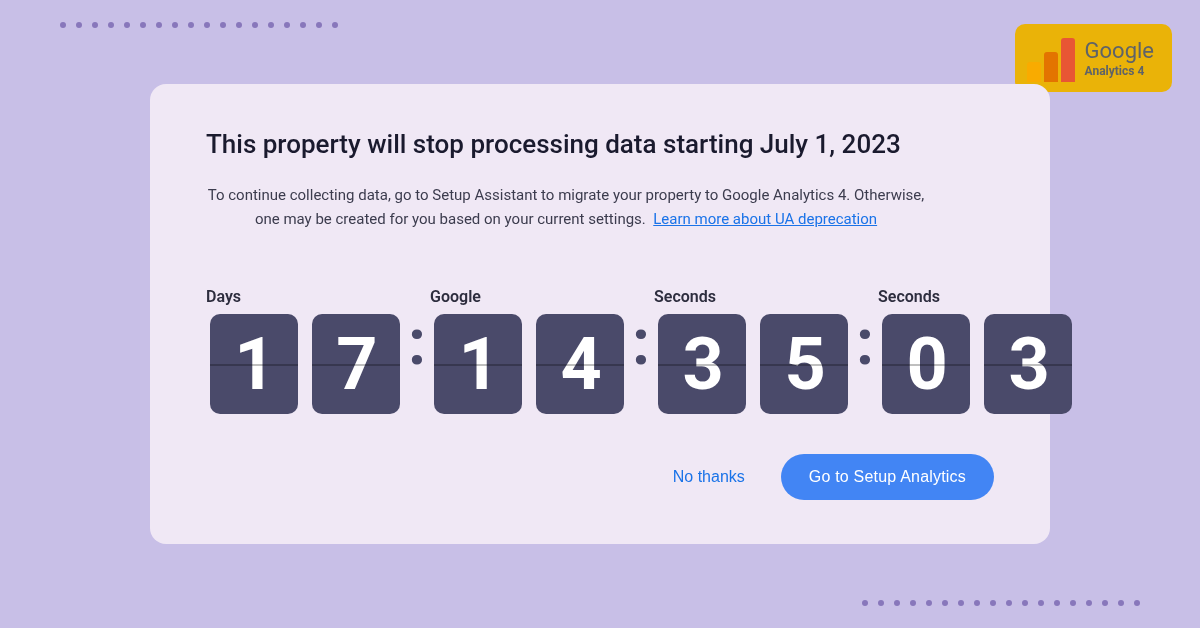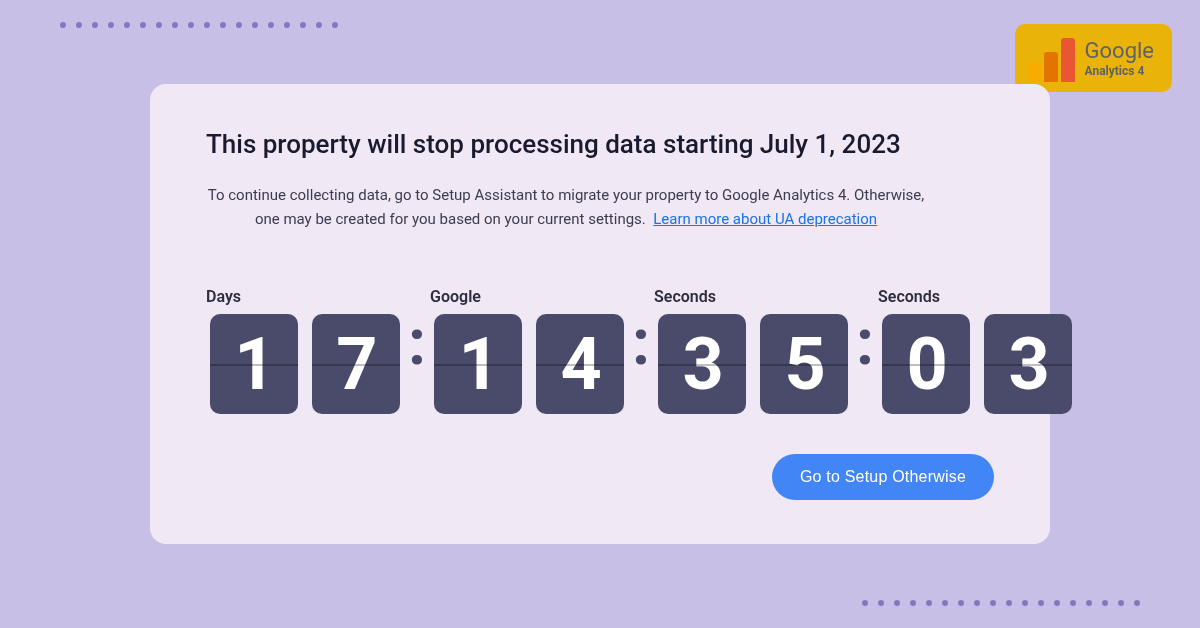--- a/index.html
+++ b/index.html
@@ -335,15 +335,16 @@
         <span class="countdown-label">Seconds</span>
         <div class="digit-pair">
           <div class="digit-block">0</div>
           <div class="digit-block">3</div>
         </div>
       </div>
     </div>
   </div>
 
   <div class="buttons-row">
-    <button class="btn-setup">Go to Setup Otherwise</button>
+    <button class="btn-no-thanks">No thanks</button>
+    <button class="btn-setup">Go to Setup Analytics</button>
   </div>
 </div>
 
 </body></html>

